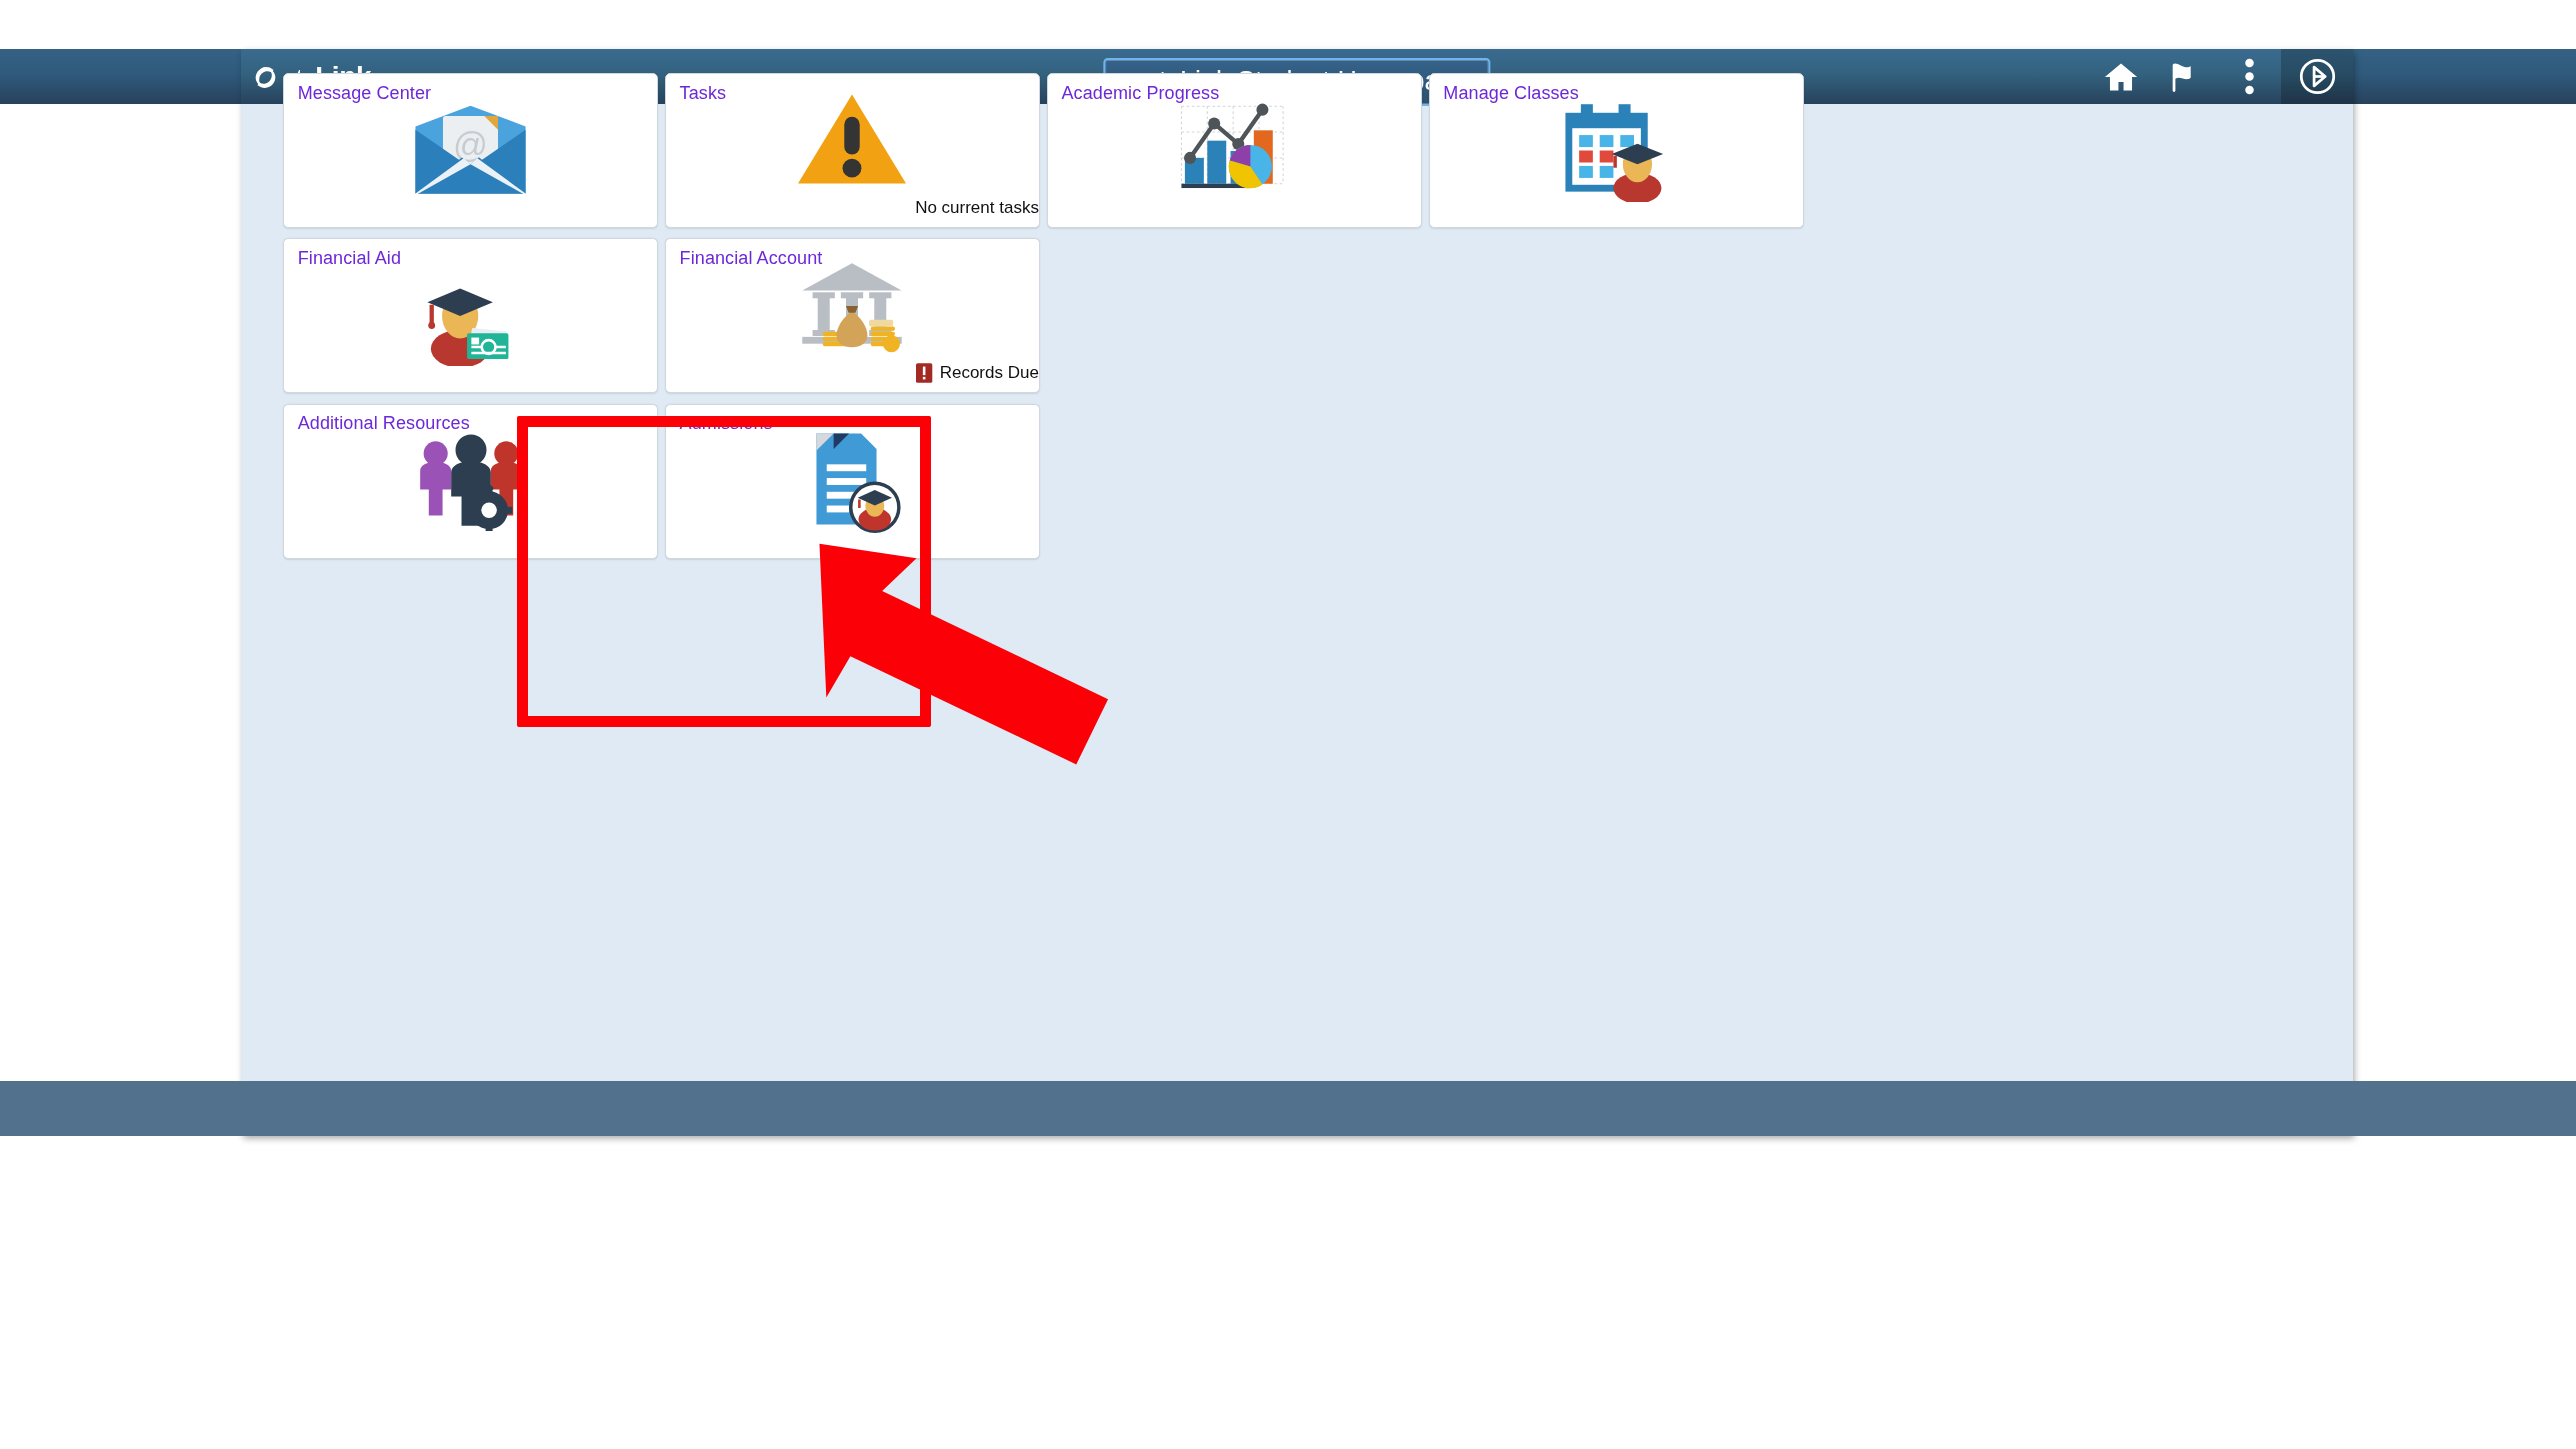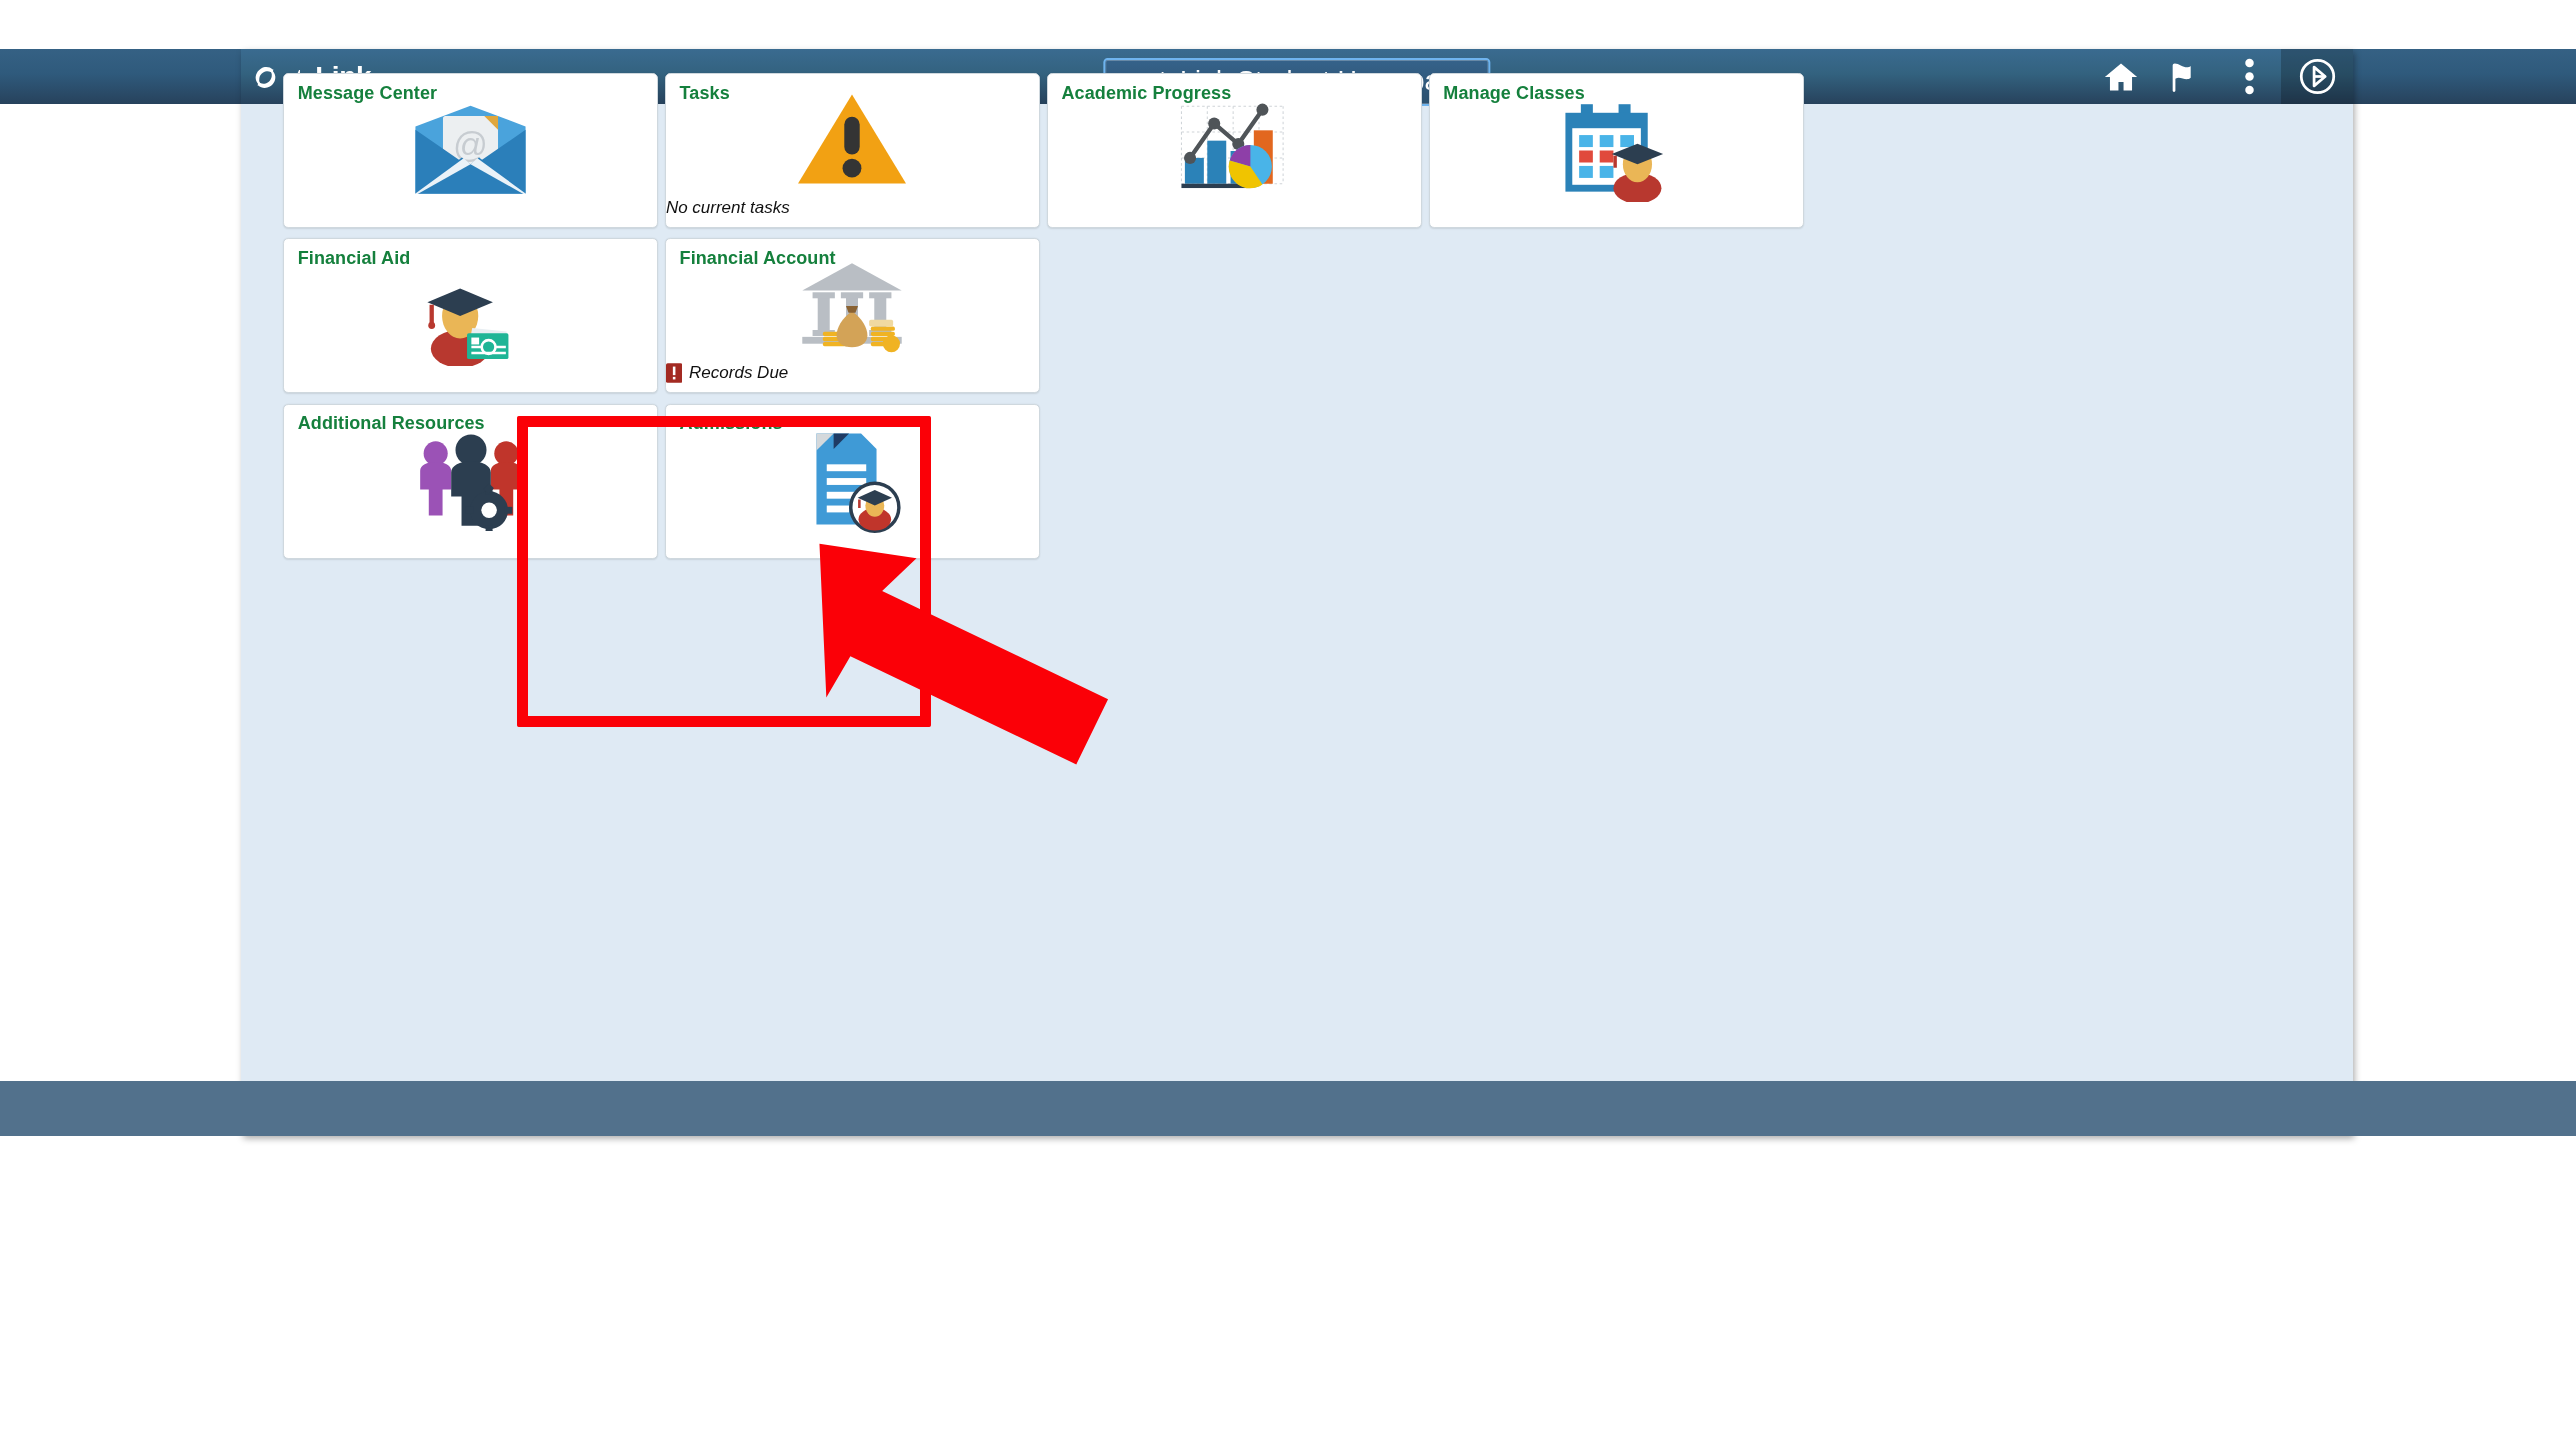--- a/index.html
+++ b/index.html
@@ -72,28 +72,28 @@
     column-gap: 6.9px; row-gap: 10.3px;
   }
   .tile {
     position: relative;
     background: #ffffff; border: 0.9px solid #cfd8de; border-radius: 5.2px;
     box-shadow: 0 0.9px 1.7px rgba(0,0,0,.10);
     overflow: hidden;
   }
   .tile-title {
     position: absolute; left: 13.7px; top: 8.6px;
-    font-size: 18px; font-weight: bold; color: #15803d; letter-spacing: 0.1px;
+    font-size: 18px; font-weight: normal; color: #6d28d9; letter-spacing: 0.1px;
   }
   .tile-art { position: absolute; left: 0; top: 0; width: 100%; height: 100%; display: flex; align-items: center; justify-content: center; }
   .tile-art svg { display: block; }
   .tile-footer {
     position: absolute; left: 0; bottom: 9.4px; width: 100%;
-    display: flex; align-items: center; justify-content: flex-start; gap: 6.9px;
-    font-size: 17px; color: #111111; font-style: italic;
+    display: flex; align-items: center; justify-content: flex-end; gap: 6.9px;
+    font-size: 17px; color: #111111;
   }
   .alert-box { width: 16.3px; height: 20px; }
 
   .tile.row2 { grid-row: 2; }
   .tile.row3 { grid-row: 3; }
 
   
   .footer-band {
     position: absolute; left: 0; bottom: 0; width: 2576px; height: 55px;
     background: #52718c;

